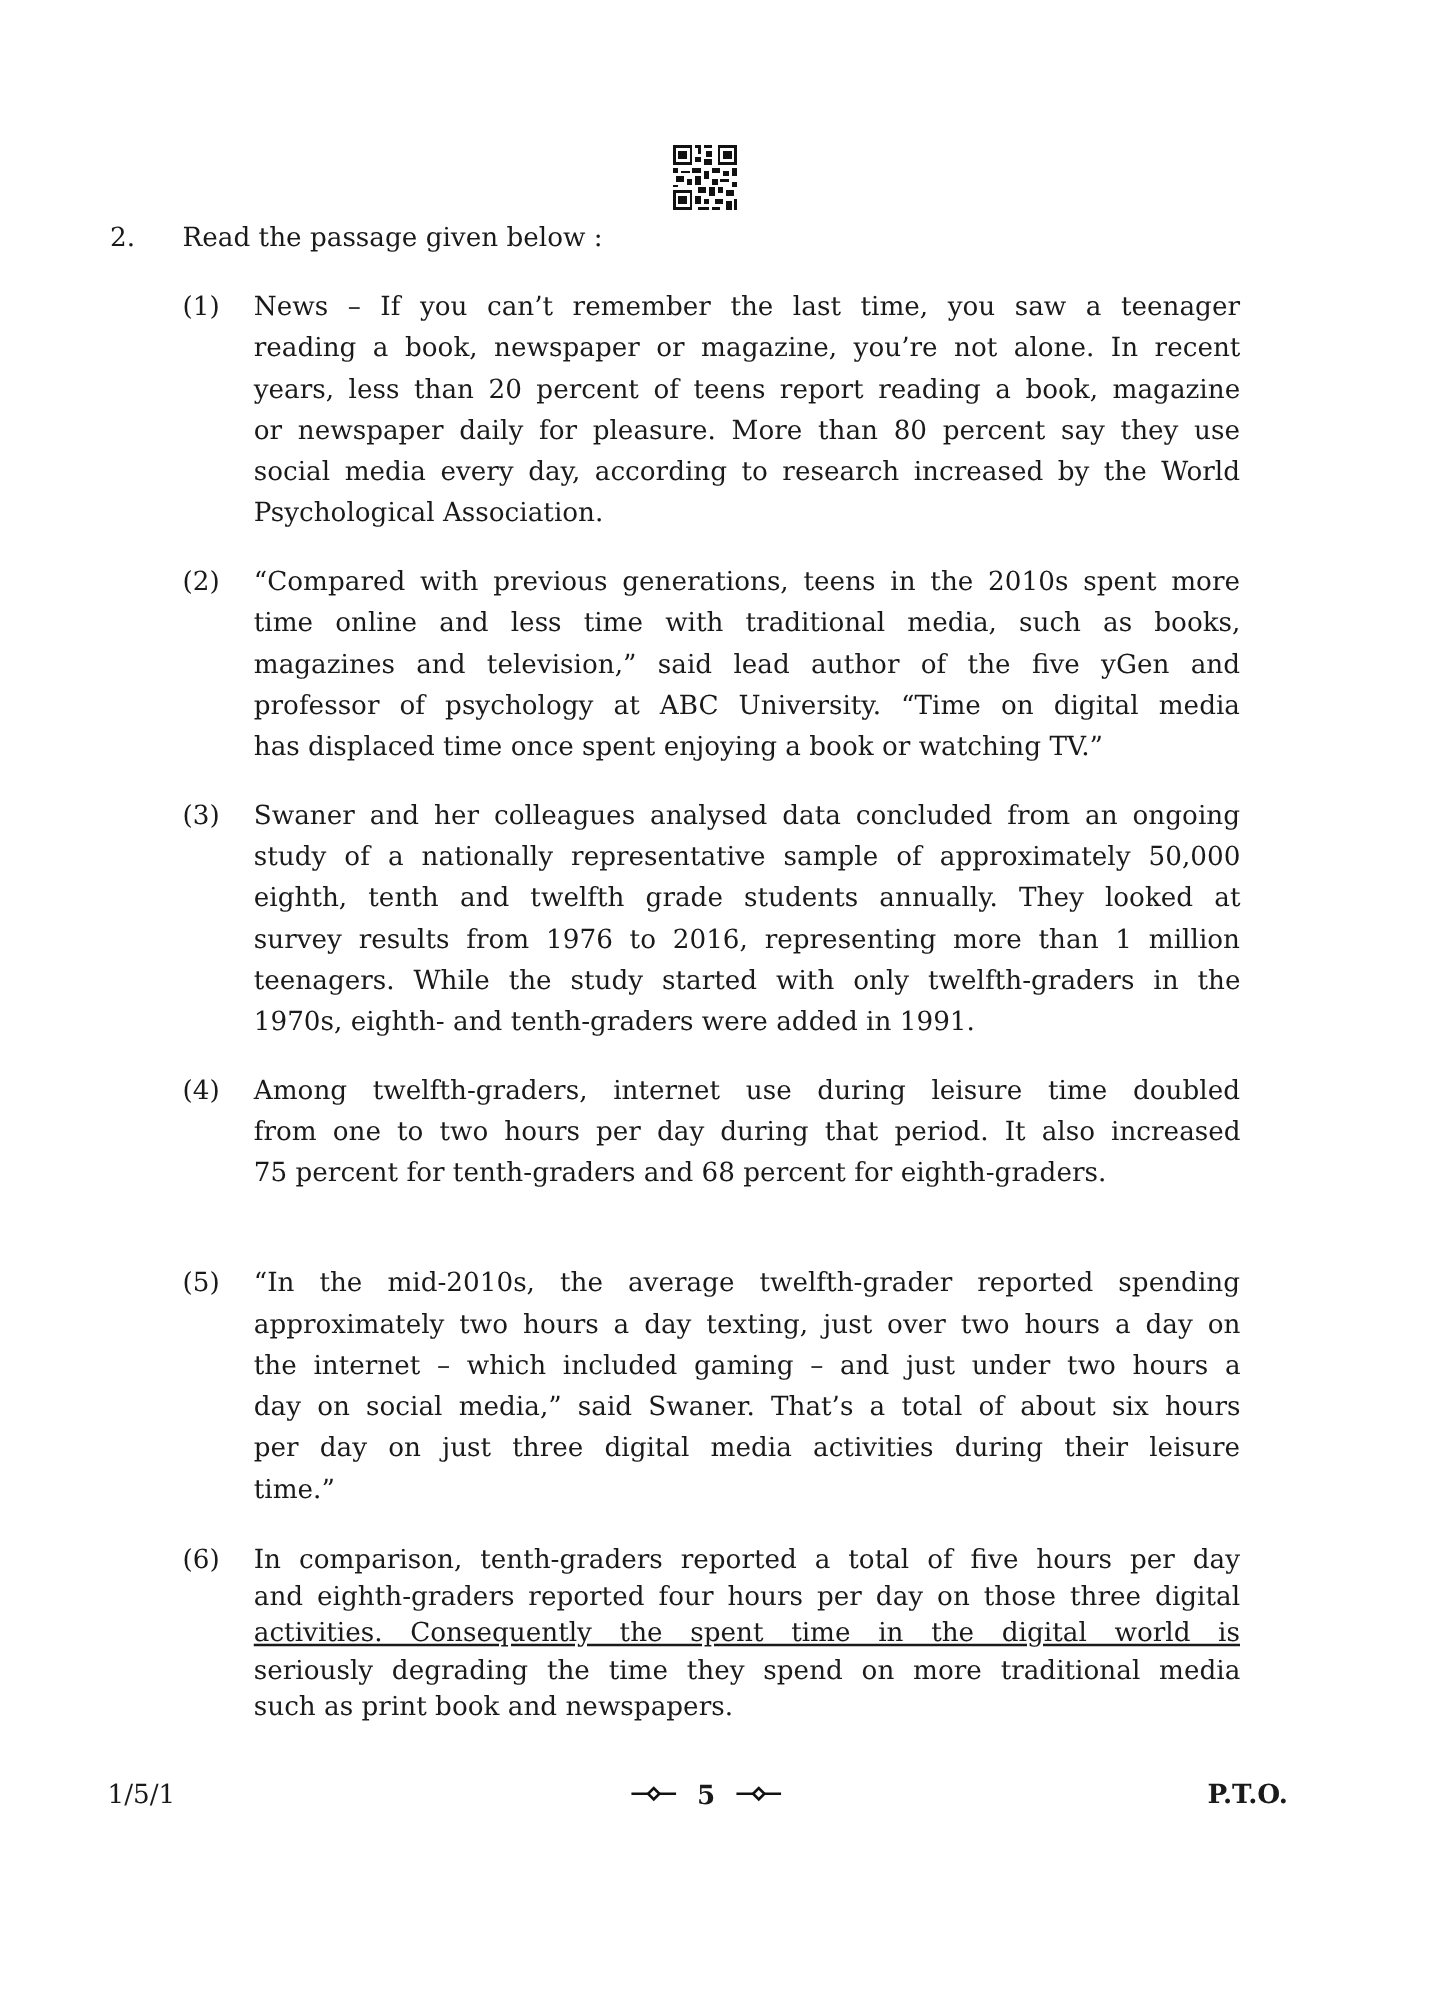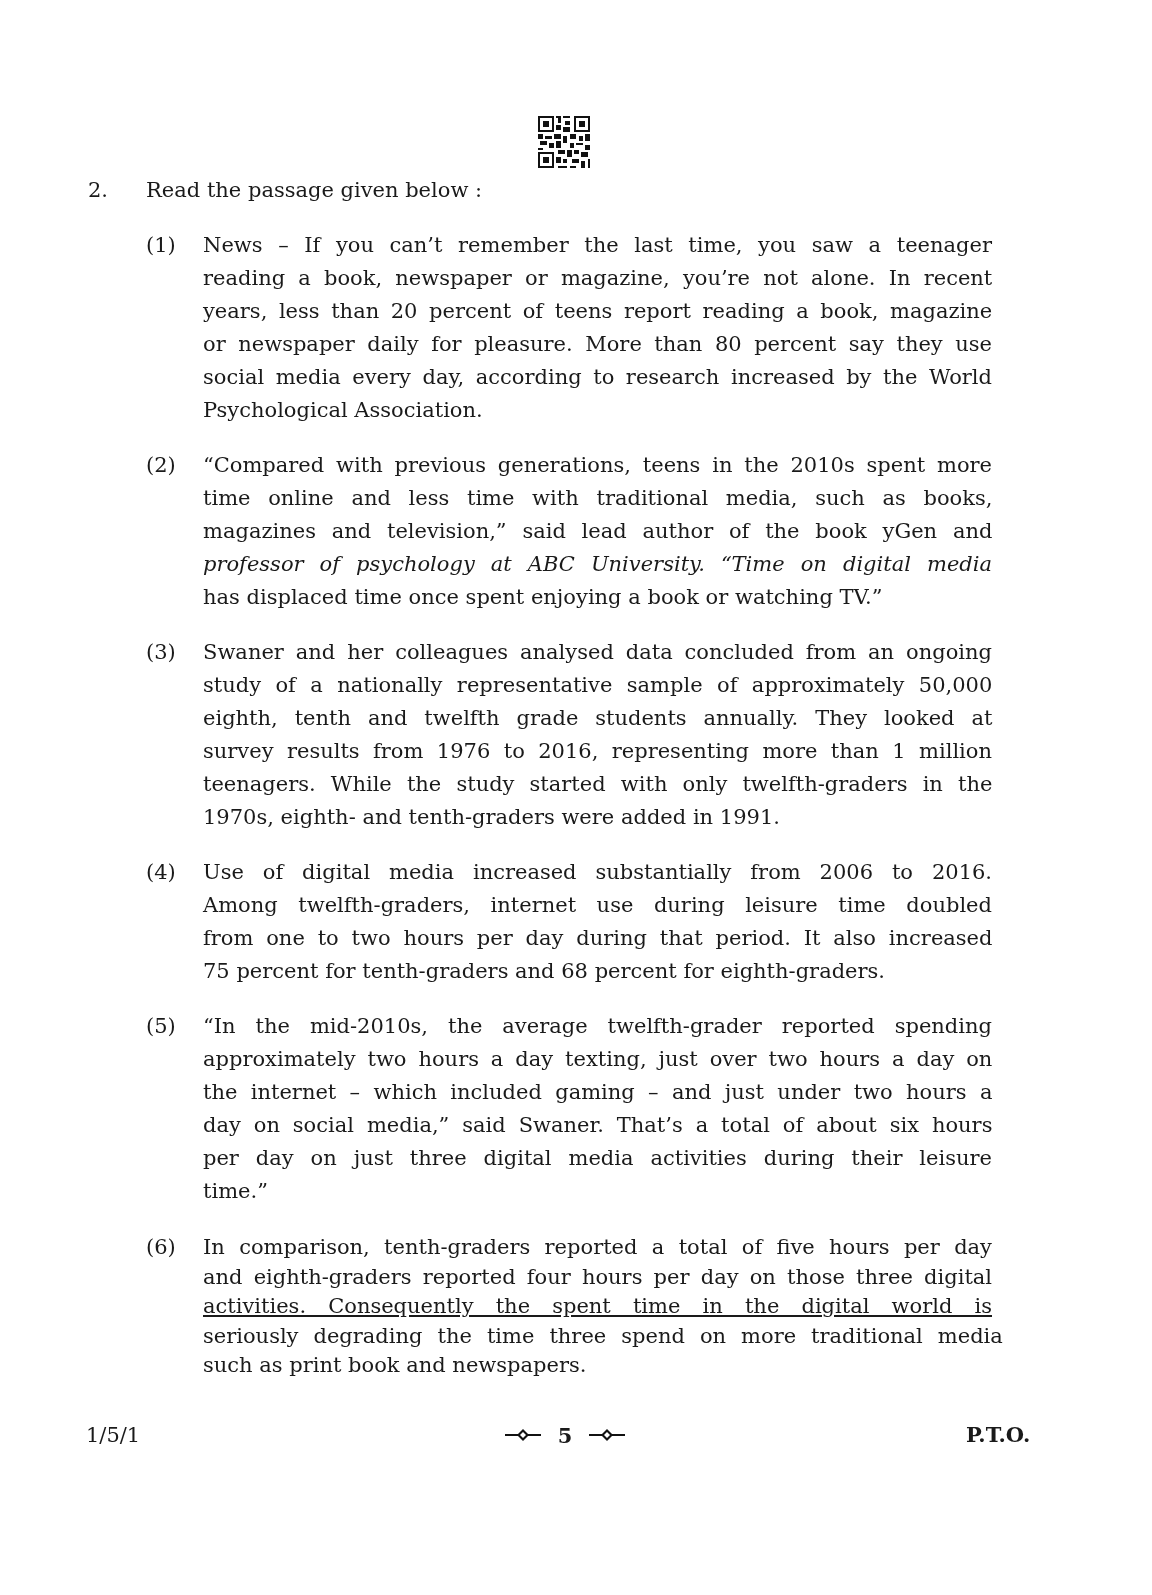--- a/index.html
+++ b/index.html
@@ -85,42 +85,41 @@
     <span class="line" style="white-space: nowrap; display: block; width: auto; word-spacing: 4.9px;">social media every day, according to research increased by the World</span>
     <span class="line last" style="white-space: nowrap; display: block;">Psychological Association.</span>
   </div>
 </div>
 
 <div class="para" style="top:449px;">
   <div class="pnum">(2)</div>
   <div class="pbody">
     <span class="line" style="white-space: nowrap; display: block; width: auto; word-spacing: 5.11111px;">“Compared with previous generations, teens in the 2010s spent more</span>
     <span class="line" style="white-space: nowrap; display: block; width: auto; word-spacing: 11px;">time online and less time with traditional media, such as books,</span>
-    <span class="line" style="white-space: nowrap; display: block; width: auto; word-spacing: 9.1px;">magazines and television,” said lead author of the book yGen and</span>
-    <span class="line" style="white-space: nowrap; display: block; width: auto; word-spacing: 9.33333px; font-style: italic;">professor of psychology at ABC University. “Time on digital media</span>
+    <span class="line" style="white-space: nowrap; display: block; width: auto; word-spacing: 9.1px;">magazines and television,” said lead author of the five yGen and</span>
+    <span class="line" style="white-space: nowrap; display: block; width: auto; word-spacing: 9.33333px;">professor of psychology at ABC University. “Time on digital media</span>
     <span class="line last" style="white-space: nowrap; display: block;">has displaced time once spent enjoying a book or watching TV.”</span>
   </div>
 </div>
 
 <div class="para" style="top:636px;">
   <div class="pnum">(3)</div>
   <div class="pbody">
     <span class="line" style="white-space: nowrap; display: block; width: auto; word-spacing: 5.22222px;">Swaner and her colleagues analysed data concluded from an ongoing</span>
     <span class="line" style="white-space: nowrap; display: block; width: auto; word-spacing: 7.75px;">study of a nationally representative sample of approximately 50,000</span>
     <span class="line" style="white-space: nowrap; display: block; width: auto; word-spacing: 10.2222px;">eighth, tenth and twelfth grade students annually. They looked at</span>
     <span class="line" style="white-space: nowrap; display: block; width: auto; word-spacing: 6.7px;">survey results from 1976 to 2016, representing more than 1 million</span>
     <span class="line" style="white-space: nowrap; display: block; width: auto; word-spacing: 8.44444px;">teenagers. While the study started with only twelfth-graders in the</span>
     <span class="line last" style="white-space: nowrap; display: block;">1970s, eighth- and tenth-graders were added in 1991.</span>
   </div>
 </div>
 
 <div class="para" style="top:856px;">
   <div class="pnum">(4)</div>
   <div class="pbody">
-    <span class="line" style="white-space: nowrap; display: block; width: auto; word-spacing: 12.2222px;">Use of digital media increased substantially from 2006 to 2016.</span>
     <span class="line" style="white-space: nowrap; display: block; width: auto; word-spacing: 13.8571px;">Among twelfth-graders, internet use during leisure time doubled</span>
     <span class="line" style="white-space: nowrap; display: block; width: auto; word-spacing: 6.16667px;">from one to two hours per day during that period. It also increased</span>
     <span class="line last" style="white-space: nowrap; display: block;">75 percent for tenth-graders and 68 percent for eighth-graders.</span>
   </div>
 </div>
 
 <div class="para" style="top:1010px;">
   <div class="pnum">(5)</div>
   <div class="pbody">
     <span class="line" style="white-space: nowrap; display: block; width: auto; word-spacing: 13.2857px;">“In the mid-2010s, the average twelfth-grader reported spending</span>
@@ -131,21 +130,21 @@
     <span class="line last" style="white-space: nowrap; display: block;">time.”</span>
   </div>
 </div>
 
 <div class="para tight" style="top:1233px;">
   <div class="pnum">(6)</div>
   <div class="pbody">
     <span class="line" style="white-space: nowrap; display: block; width: auto; word-spacing: 7.6px;">In comparison, tenth-graders reported a total of five hours per day</span>
     <span class="line" style="white-space: nowrap; display: block; width: auto; word-spacing: 4.5px;">and eighth-graders reported four hours per day on those three digital</span>
     <span class="line" style="white-space: nowrap; display: block; width: auto; word-spacing: 15.4444px; text-decoration: underline;">activities. Consequently the spent time in the digital world is</span>
-    <span class="line" style="white-space: nowrap; display: block; width: auto; word-spacing: 8.33333px;">seriously degrading the time three spend on more traditional media</span>
+    <span class="line" style="white-space: nowrap; display: block; width: auto; word-spacing: 8.33333px;">seriously degrading the time they spend on more traditional media</span>
     <span class="line last" style="white-space: nowrap; display: block;">such as print book and newspapers.</span>
   </div>
 </div>
 
 <div class="footer-left">1/5/1</div>
 <div class="footer-center">
   <svg class="orn" viewBox="0 0 36 14">
     <line x1="0" y1="7" x2="36" y2="7" stroke="#111" stroke-width="2"></line>
     <polygon points="18,1 24,7 18,13 12,7" fill="#111"></polygon>
     <polygon points="18,4 21,7 18,10 15,7" fill="#fff"></polygon>

